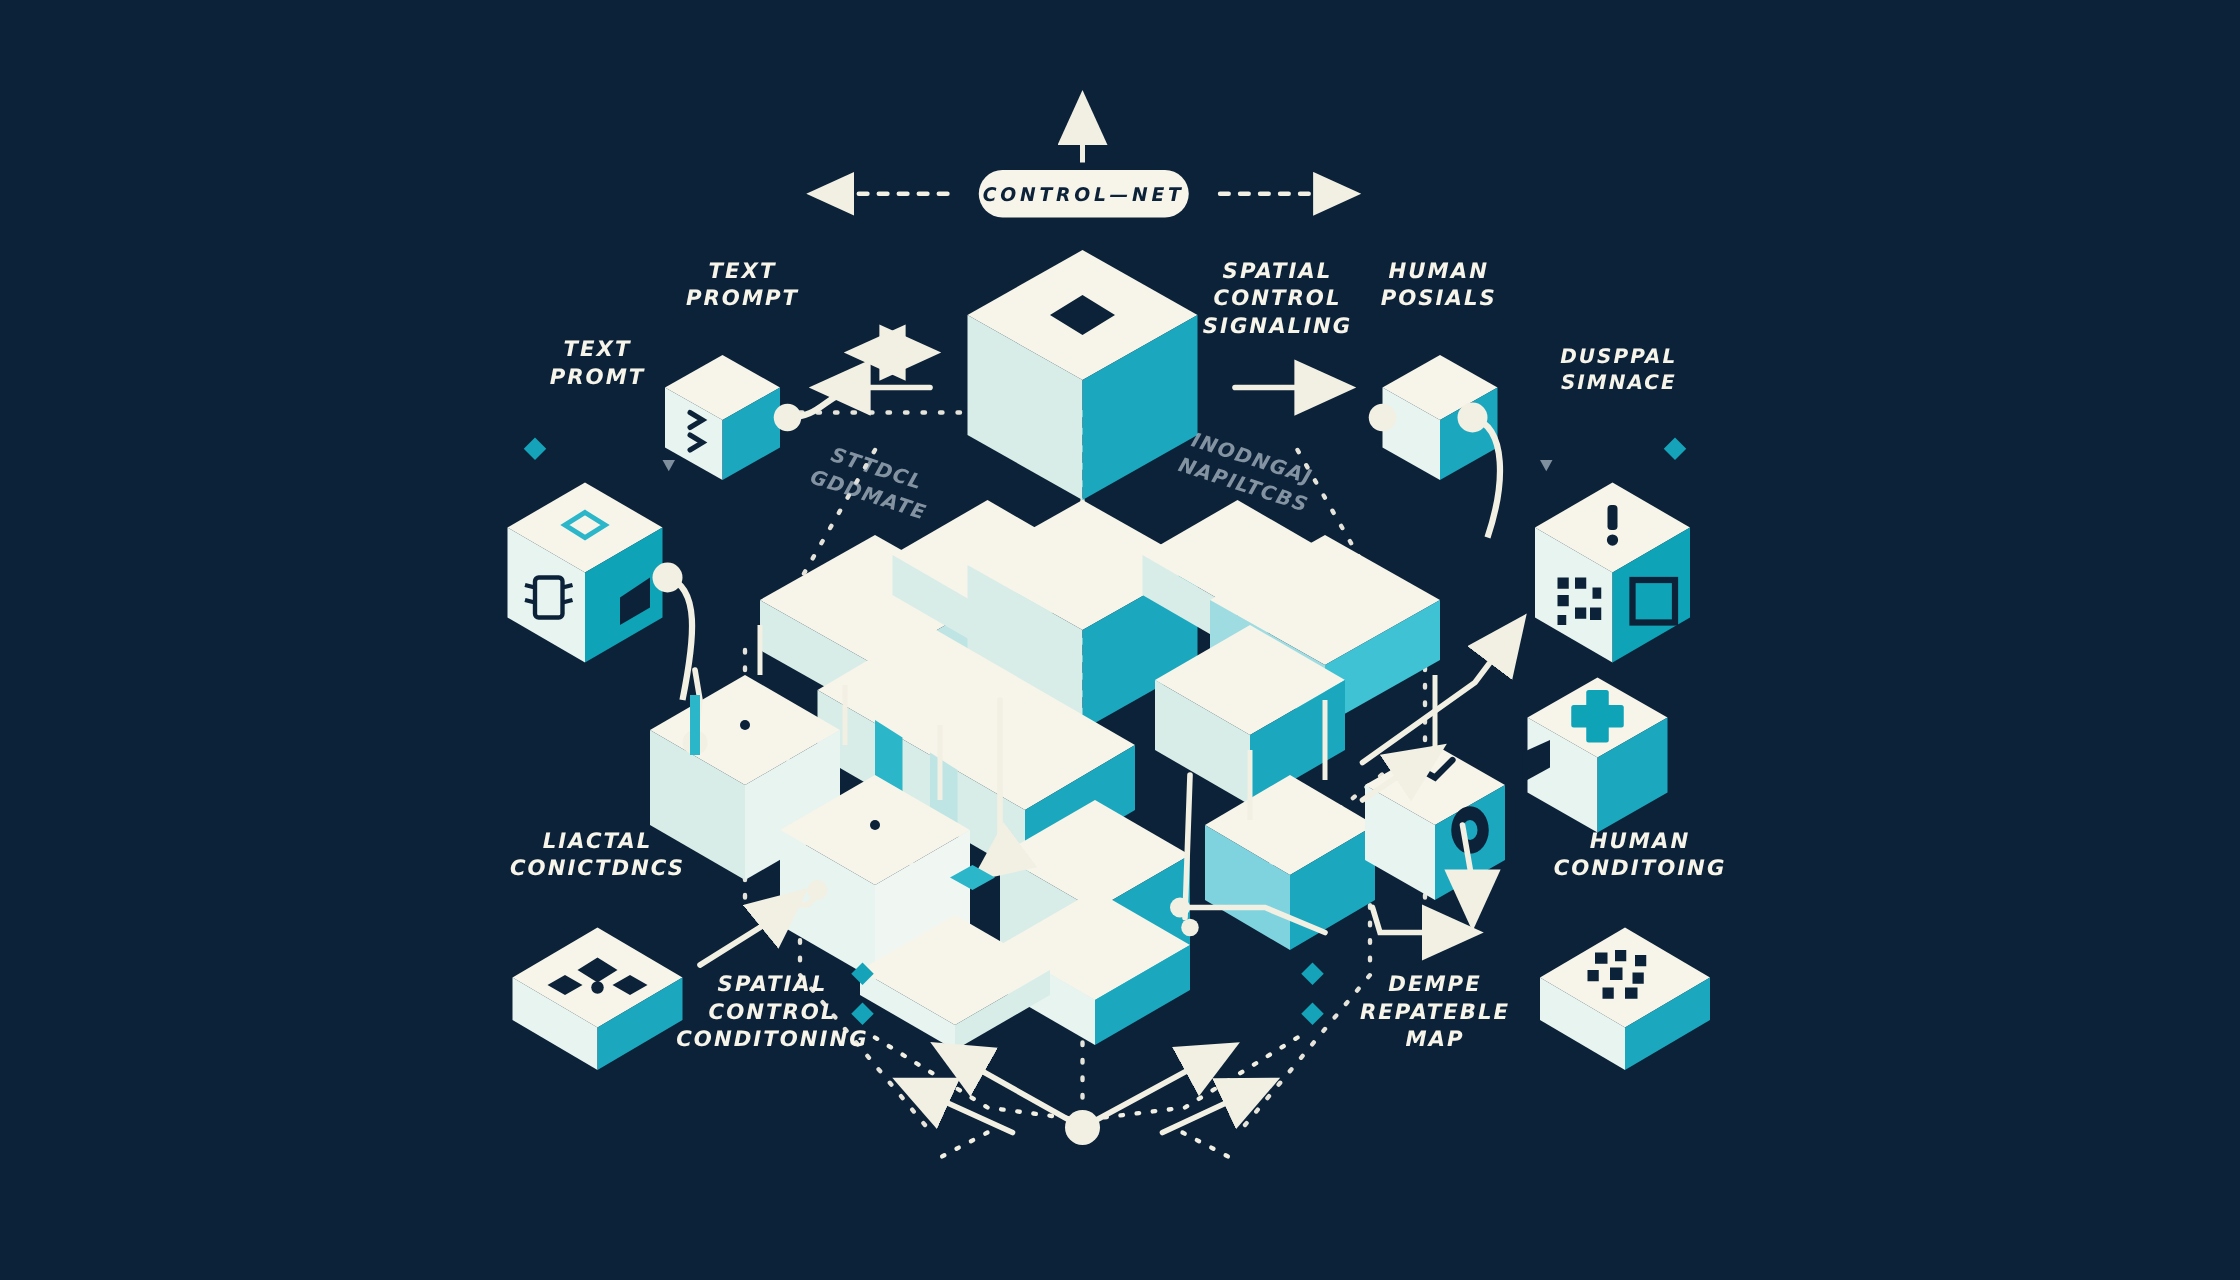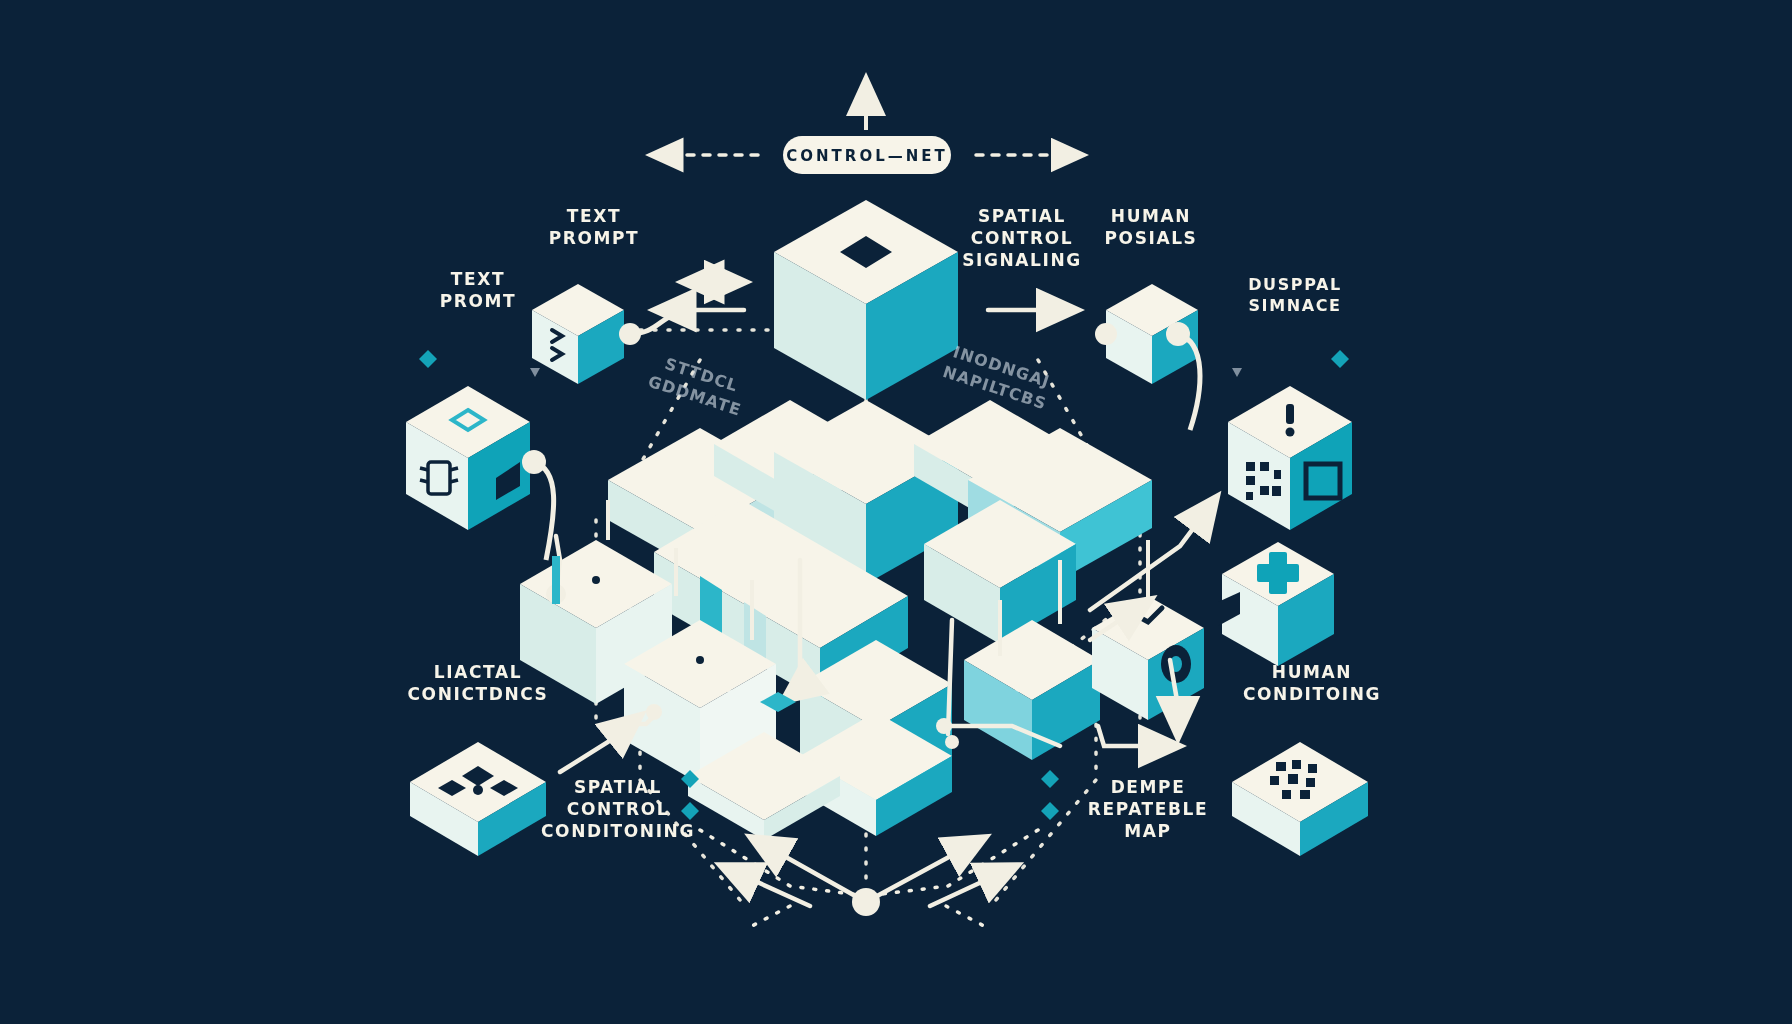--- a/index.html
+++ b/index.html
@@ -1,18 +1,18 @@
 <!DOCTYPE html>
 <html><head>
 <meta charset="utf-8">
 <style>
   html,body{margin:0;padding:0;background:#0b2239;}
   body{width:1792px;height:1024px;overflow:hidden;
        font-family:"DejaVu Sans","Liberation Sans",sans-serif;}
-  #stage{position:relative;width:1792px;height:748px;background:#3b82f6;}
+  #stage{position:relative;width:1792px;height:748px;background:#3b82f6;font-style:italic;}
   svg#scene{position:absolute;inset:0;display:block;}
   .lbl{fill:#F7F4E9;font-family:"DejaVu Sans","Liberation Sans",sans-serif;
        font-weight:700;letter-spacing:1.6px;}
   .lbl-faint{fill:#cfd9e2;opacity:.62;font-weight:700;letter-spacing:1.2px;}
   .pill-txt{fill:#0b2239;font-weight:700;letter-spacing:3px;}
 </style>
 </head>
 <body>
 
 <div id="stage">

